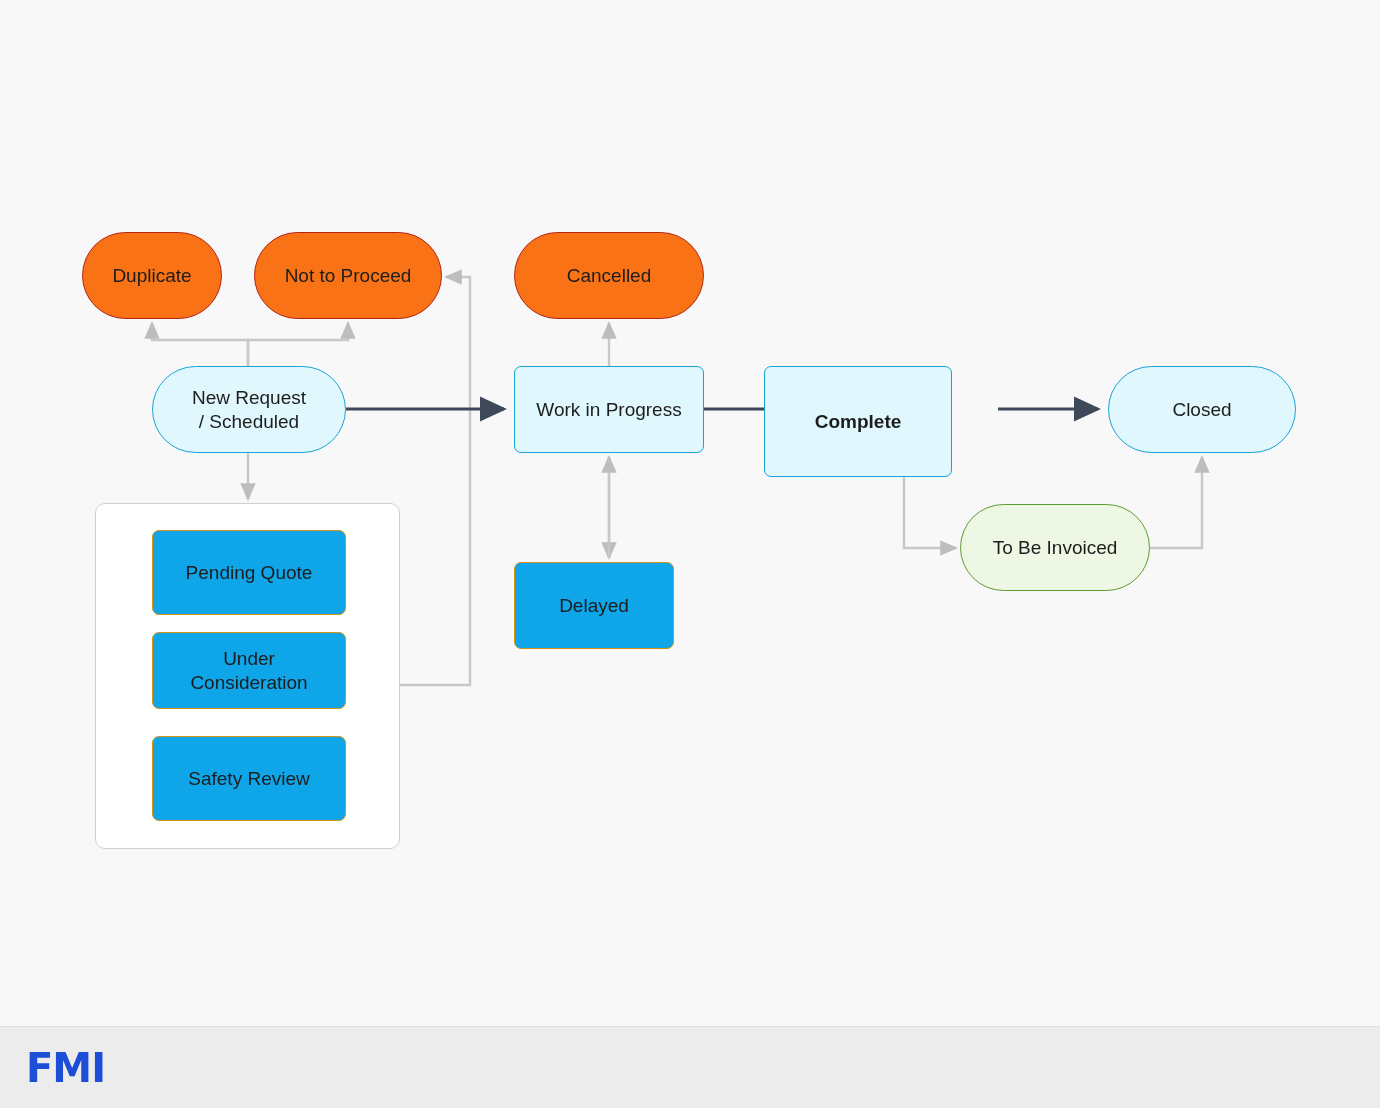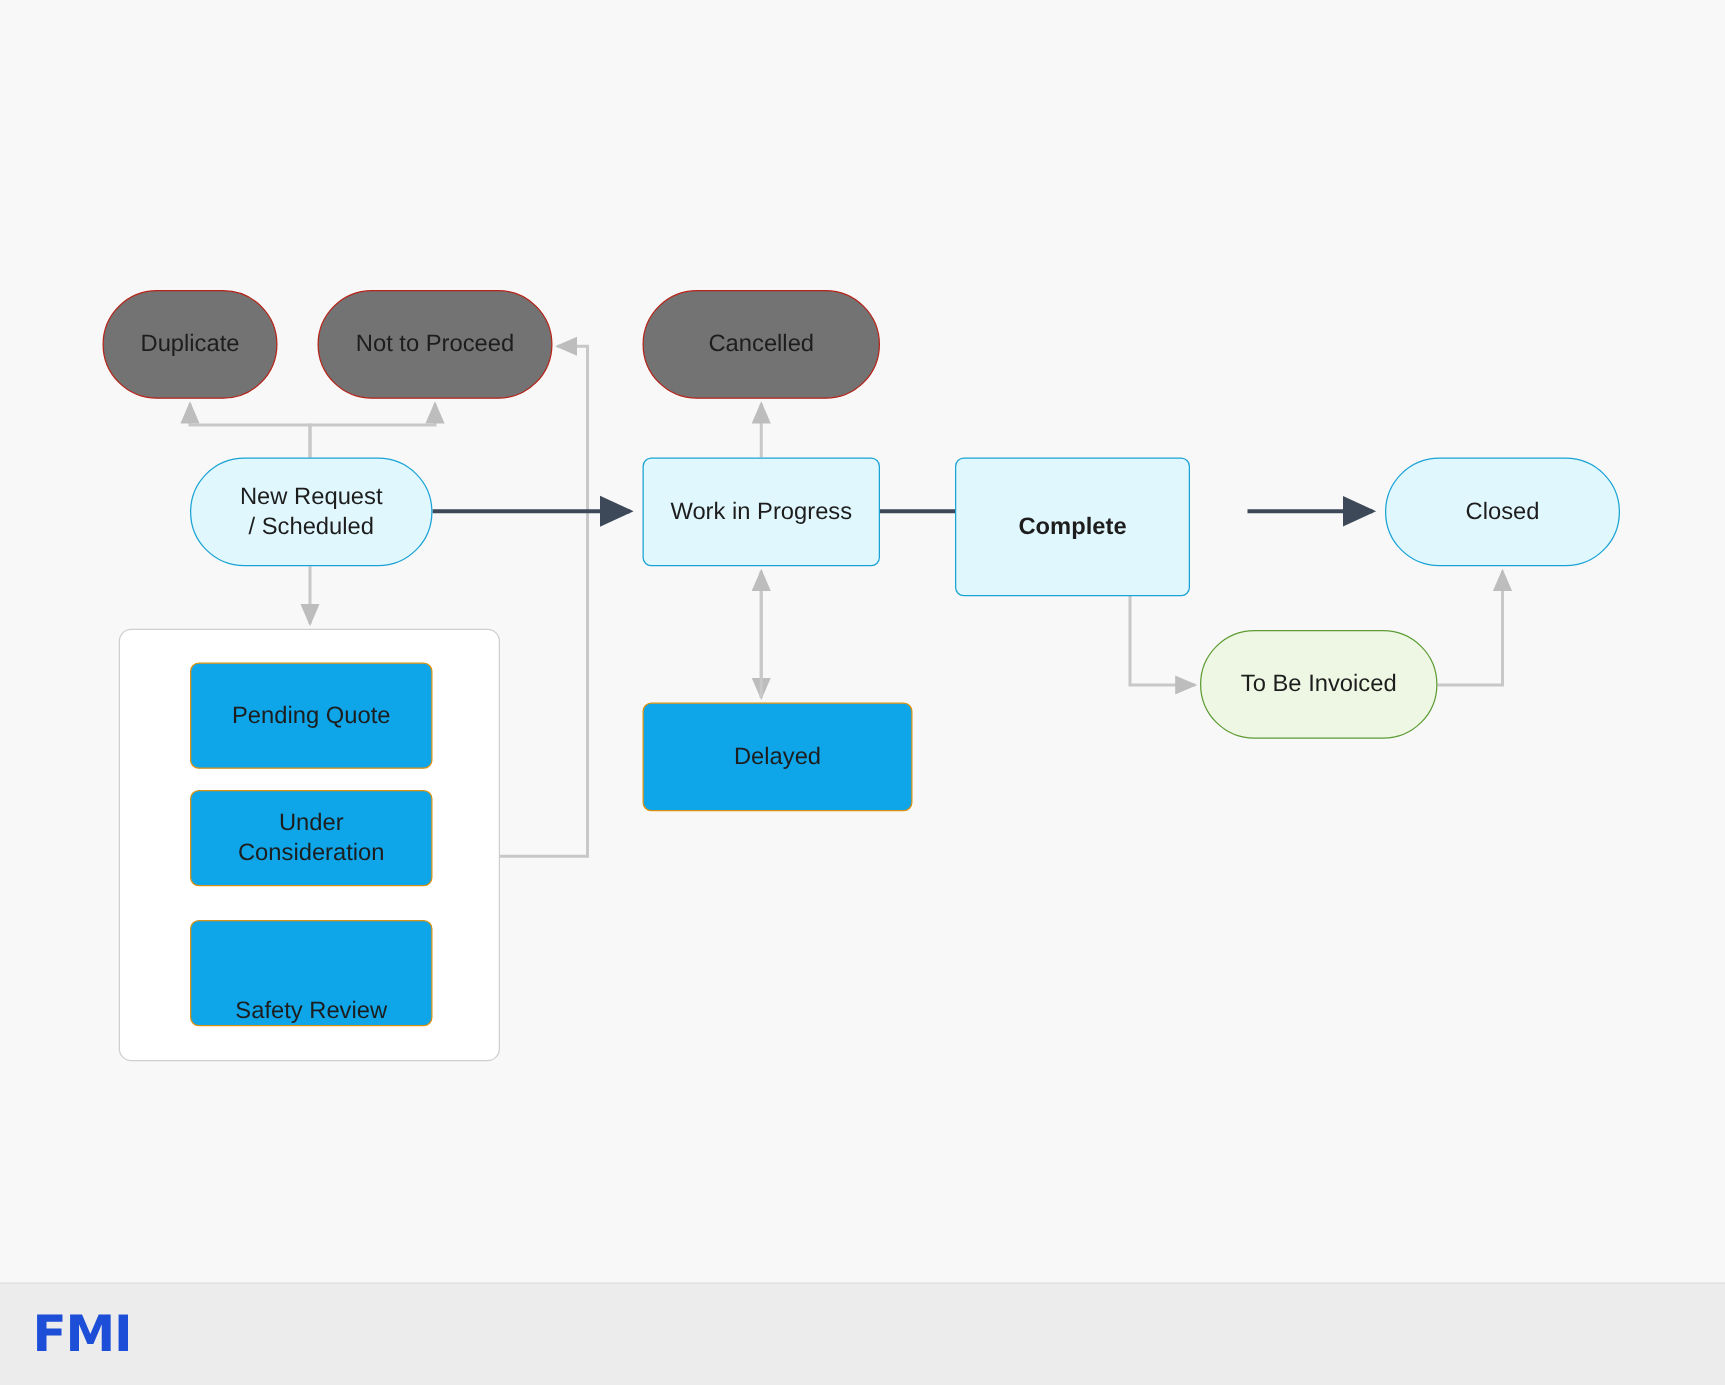--- a/index.html
+++ b/index.html
@@ -15,21 +15,21 @@
   .node{
     position:absolute;box-sizing:border-box;
     display:flex;align-items:center;justify-content:center;
     text-align:center;line-height:1.22;
     color:#1d1d1d;font-size:19px;
     z-index:3;
   }
   .pill{border-radius:999px;}
   .rect{border-radius:7px;}
 
-  .n-red{background:#737373;border:1.6px solid #b42318;}
+  .n-red{background:#f97316;border:1.6px solid #b42318;}
   .n-blue{background:#e1f7fe;border:1.6px solid #19a3d4;}
   .n-orange{background:#0ea5e9;border:1.6px solid #d99213;}
   .n-green{background:#eef7e4;border:1.6px solid #5d9c33;}
 
   .group-box{
     position:absolute;box-sizing:border-box;
     background:#ffffff;border:1.4px solid #cfcfcf;border-radius:10px;
     z-index:1;
   }
 
@@ -124,34 +124,34 @@
   </div>
 
   <div class="node pill n-blue" style="left:1108px;top:366px;width:188px;height:87px;">
     <span>Closed</span>
   </div>
 
   <div class="node pill n-green" style="left:960px;top:504px;width:190px;height:87px;">
     <span>To Be Invoiced</span>
   </div>
 
-  <div class="node rect n-orange" style="left:514px;top:562px;width:216px;height:87px;">
+  <div class="node rect n-orange" style="left:514px;top:562px;width:160px;height:87px;">
     <span>Delayed</span>
   </div>
 
   <div class="node rect n-orange" style="left:152px;top:530px;width:194px;height:85px;">
     <span>Pending Quote</span>
   </div>
 
   <div class="node rect n-orange" style="left:152px;top:632px;width:194px;height:77px;">
     <span style="white-space:pre-line;">Under
 Consideration</span>
   </div>
 
-  <div class="node rect n-orange" style="left:152px;top:736px;width:194px;height:85px;align-items:flex-end;">
+  <div class="node rect n-orange" style="left:152px;top:736px;width:194px;height:85px;">
     <span>Safety Review</span>
   </div>
 
 </div>
 
 <div id="footer">
   <div id="footer-divider"></div>
   <div id="logo">FMI</div>
 </div>
 

